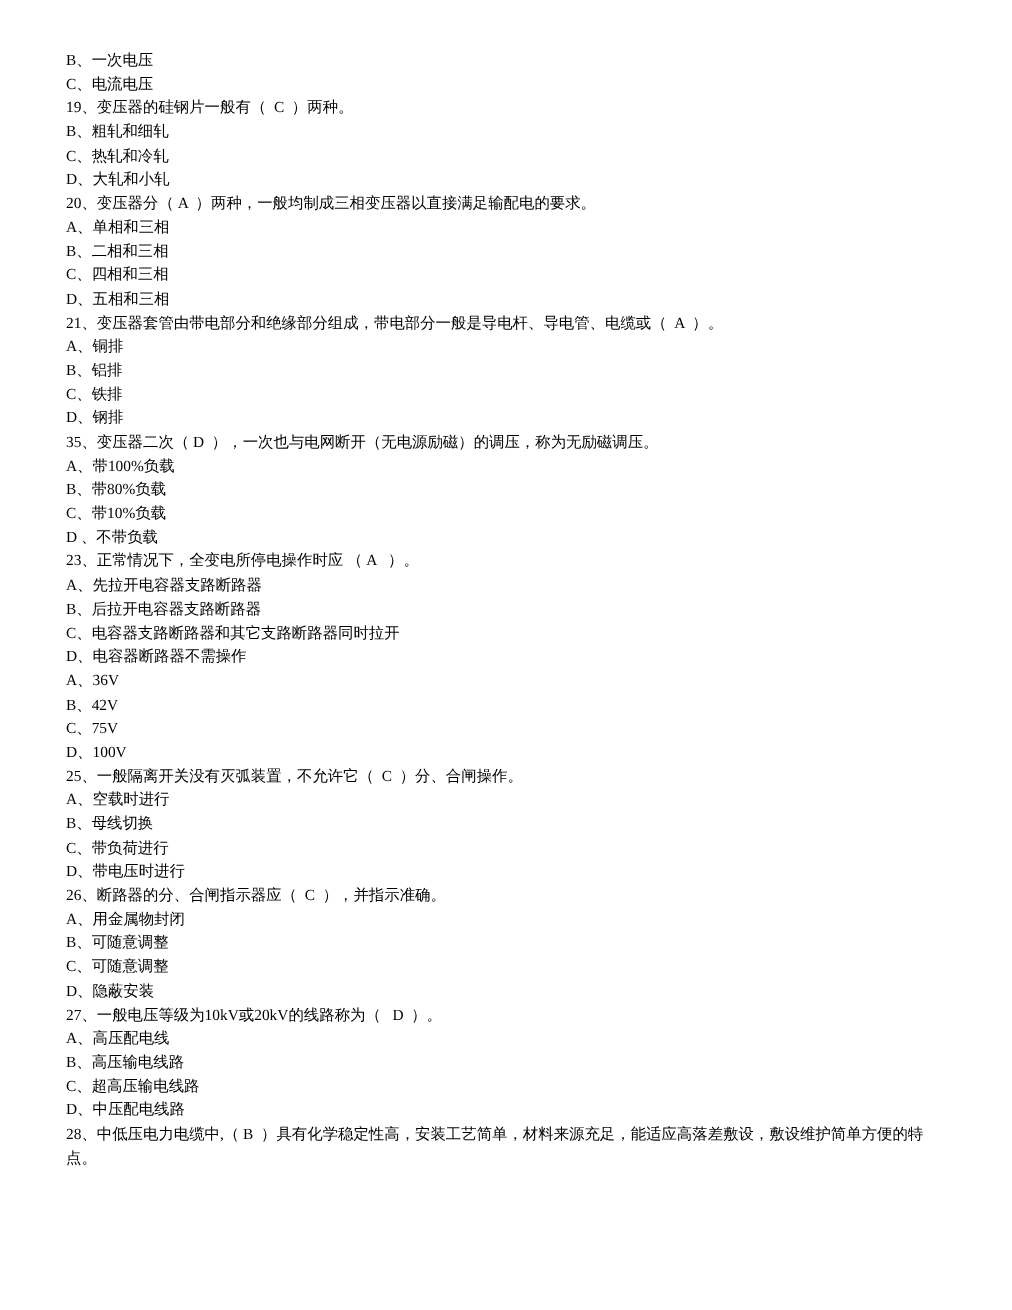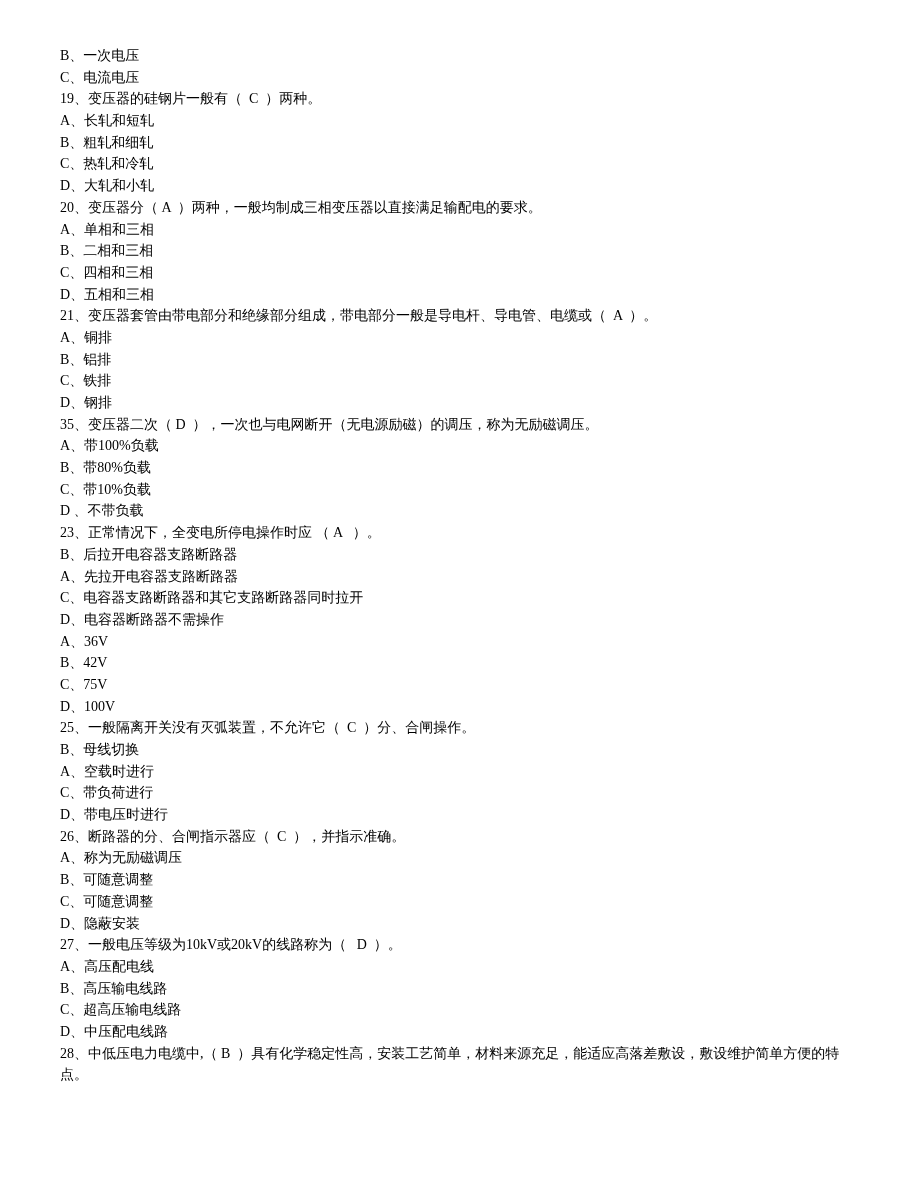--- a/index.html
+++ b/index.html
@@ -17,55 +17,54 @@
     white-space: pre-wrap;
   }
 </style>
 </head>
 <body>
 
 <div id="content">
     <div class="line">B、一次电压</div>
     <div class="line">C、电流电压</div>
     <div class="line">19、变压器的硅钢片一般有（  C  ）两种。</div>
-    <div class="line">A、长轧和短轧</div>
     <div class="line">B、粗轧和细轧</div>
     <div class="line">C、热轧和冷轧</div>
     <div class="line">D、大轧和小轧</div>
     <div class="line">20、变压器分（ A  ）两种，一般均制成三相变压器以直接满足输配电的要求。</div>
     <div class="line">A、单相和三相</div>
     <div class="line">B、二相和三相</div>
     <div class="line">C、四相和三相</div>
     <div class="line">D、五相和三相</div>
     <div class="line">21、变压器套管由带电部分和绝缘部分组成，带电部分一般是导电杆、导电管、电缆或（  A  ）。</div>
     <div class="line">A、铜排</div>
     <div class="line">B、铝排</div>
     <div class="line">C、铁排</div>
     <div class="line">D、钢排</div>
     <div class="line">35、变压器二次（ D  ），一次也与电网断开（无电源励磁）的调压，称为无励磁调压。</div>
     <div class="line">A、带100%负载</div>
     <div class="line">B、带80%负载</div>
     <div class="line">C、带10%负载</div>
     <div class="line">D 、不带负载</div>
     <div class="line">23、正常情况下，全变电所停电操作时应 （ A   ）。</div>
+    <div class="line">A、先拉开电容器支路断路器</div>
     <div class="line">B、后拉开电容器支路断路器</div>
-    <div class="line">A、先拉开电容器支路断路器</div>
     <div class="line">C、电容器支路断路器和其它支路断路器同时拉开</div>
     <div class="line">D、电容器断路器不需操作</div>
     <div class="line">A、36V</div>
     <div class="line">B、42V</div>
     <div class="line">C、75V</div>
     <div class="line">D、100V</div>
     <div class="line">25、一般隔离开关没有灭弧装置，不允许它（  C  ）分、合闸操作。</div>
+    <div class="line">A、空载时进行</div>
     <div class="line">B、母线切换</div>
-    <div class="line">A、空载时进行</div>
     <div class="line">C、带负荷进行</div>
     <div class="line">D、带电压时进行</div>
     <div class="line">26、断路器的分、合闸指示器应（  C  ），并指示准确。</div>
-    <div class="line">A、称为无励磁调压</div>
+    <div class="line">A、用金属物封闭</div>
     <div class="line">B、可随意调整</div>
     <div class="line">C、可随意调整</div>
     <div class="line">D、隐蔽安装</div>
     <div class="line">27、一般电压等级为10kV或20kV的线路称为（   D  ）。</div>
     <div class="line">A、高压配电线</div>
     <div class="line">B、高压输电线路</div>
     <div class="line">C、超高压输电线路</div>
     <div class="line">D、中压配电线路</div>
     <div class="line">28、中低压电力电缆中,（ B  ）具有化学稳定性高，安装工艺简单，材料来源充足，能适应高落差敷设，敷设维护简单方便的特点。</div>
   </div>

